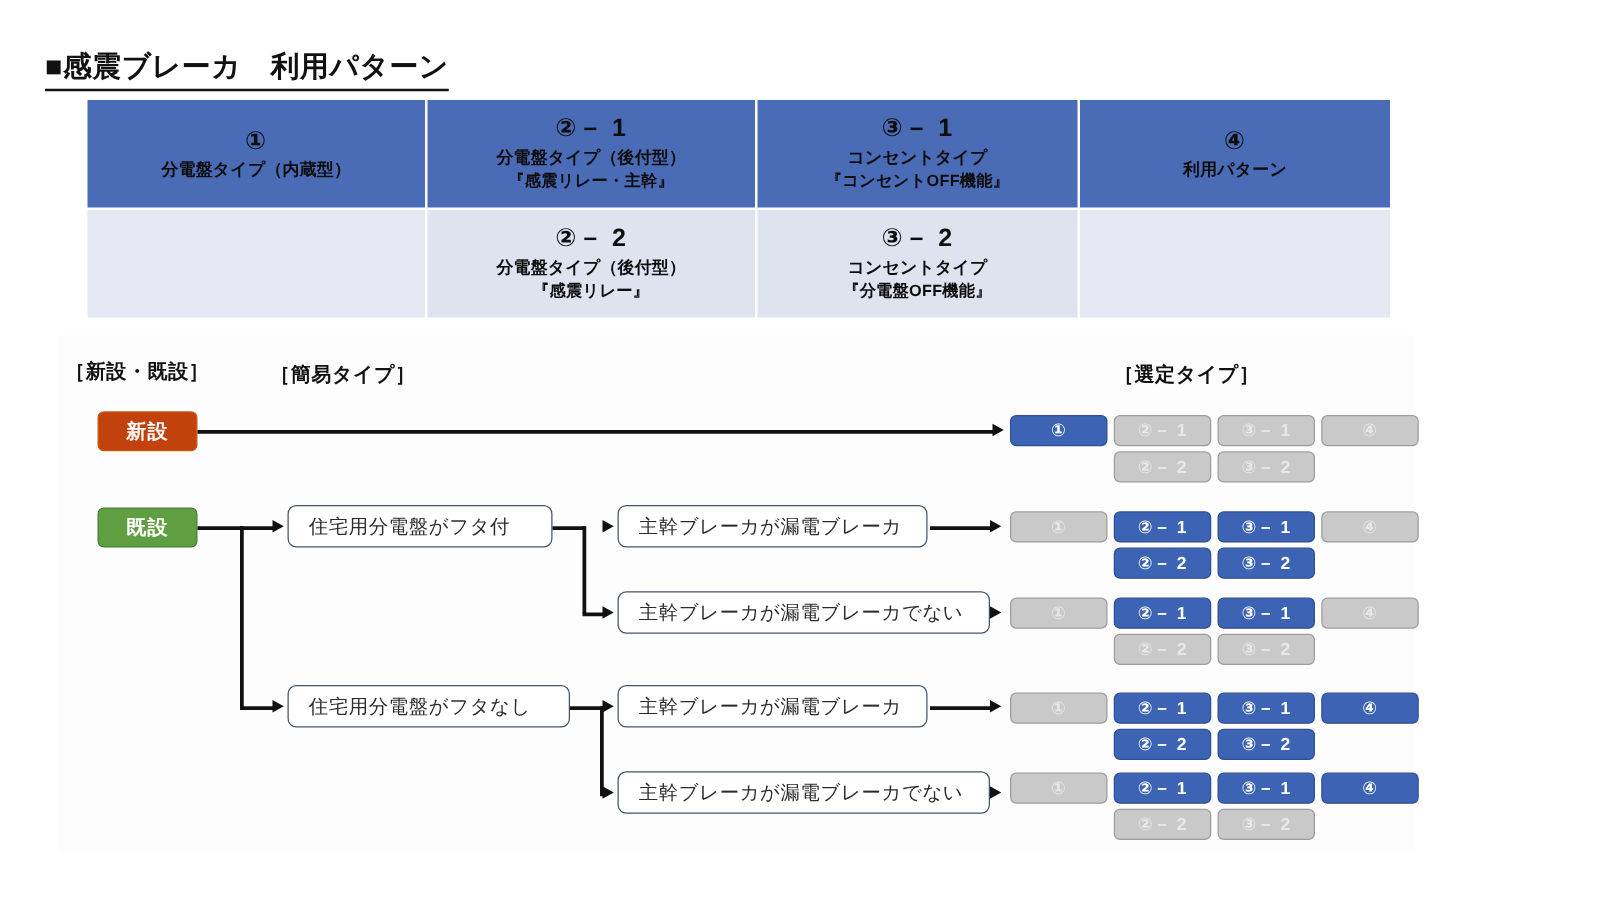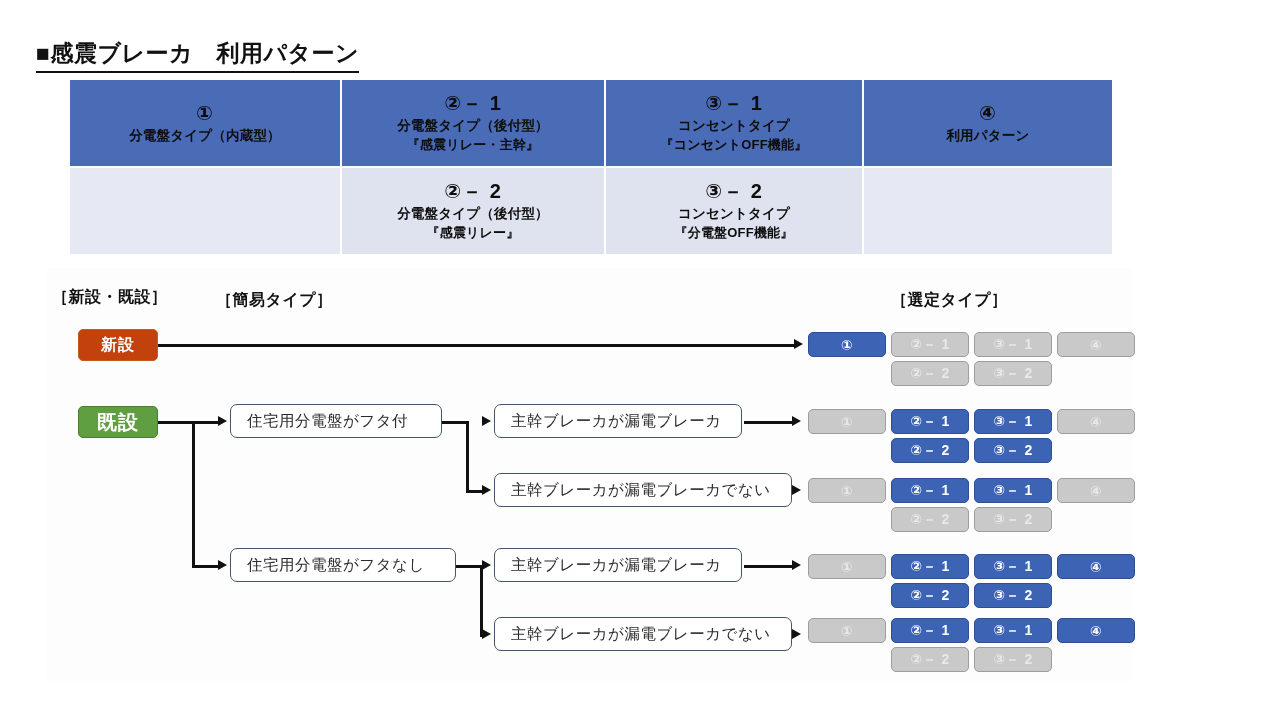--- a/index.html
+++ b/index.html
@@ -50,21 +50,21 @@
 
   
   .pill{
     position:absolute;border-radius:5px;box-sizing:border-box;
     display:flex;align-items:center;justify-content:center;
     font-weight:700;color:#ffffff;letter-spacing:1px;
   }
   .pill-new{background:#c2410c;border:1px solid #c15d18;
             width:80px;height:32px;font-size:16px;}
   .pill-exist{background:#5f9e41;border:1px solid #4a7d32;
-            width:80px;height:32px;font-size:20px;}
+            width:80px;height:32px;font-size:16px;}
 
   
   .cond{
     position:absolute;box-sizing:border-box;background:#ffffff;
     border:1.3px solid #44546a;border-radius:7px;
     display:flex;align-items:center;
     font-size:15.5px;color:#2b2b2b;letter-spacing:.5px;
     padding-left:16px;height:34px;
   }
 

